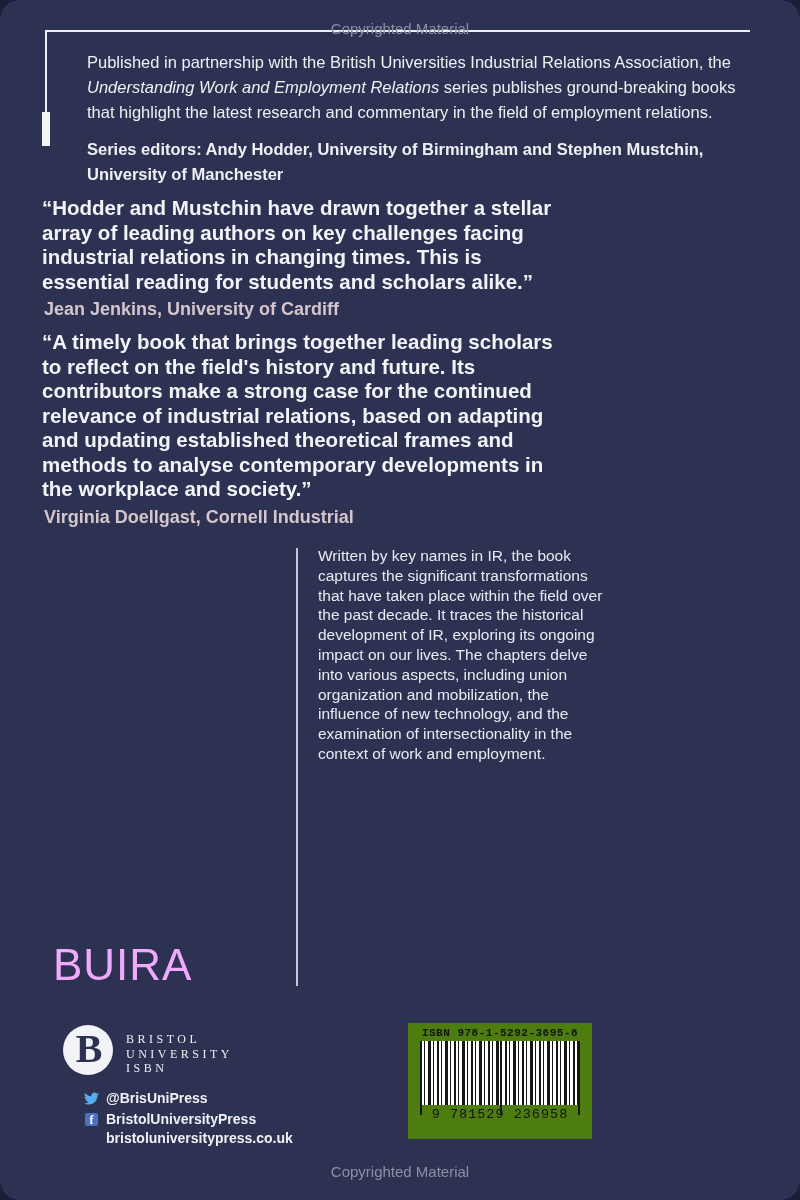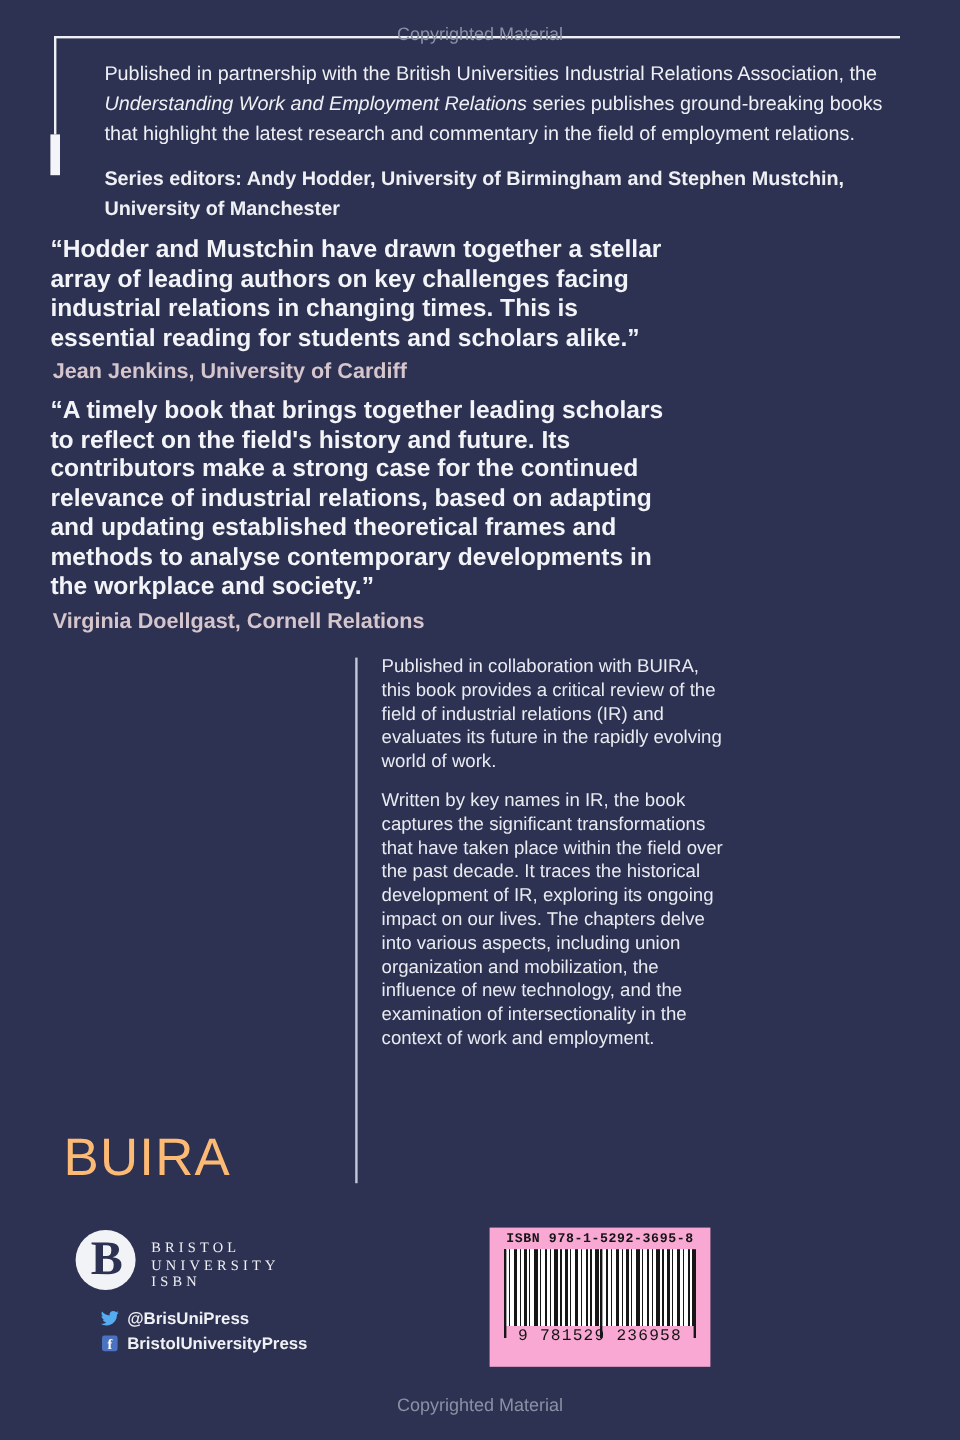--- a/index.html
+++ b/index.html
@@ -4,20 +4,21 @@
 <style>
   html,body { margin:0; padding:0; background:#1c1f38; }
   .cover {
     position:relative;
     width:800px; height:1200px;
     margin:0 auto;
     background:#2e3252;
     font-family:"Liberation Sans", sans-serif;
     color:#edeff5;
     overflow:hidden;
+    border-radius:20px;
   }
   .copyright {
     position:absolute; left:0; right:0;
     text-align:center;
     color:#8b90a4; font-size:15px;
     z-index:3;
   }
   .copyright.top { top:20px; }
   .copyright.bottom { top:1163px; }
 
@@ -58,21 +59,21 @@
 
   .blurb {
     position:absolute; top:546px; left:318px; width:292px;
     font-size:15.5px; line-height:19.8px; color:#e9ebf1;
   }
   .blurb p { margin:0 0 13px 0; }
 
   .buira-logo {
     position:absolute; top:940px; left:53px;
     font-size:44px; font-weight:500; letter-spacing:1px;
-    color:#fdba74;
+    color:#f0abfc;
   }
 
   .bup-roundel {
     position:absolute; top:1025px; left:63px;
     width:50px; height:50px; border-radius:50%;
     background:#f2f3f7;
     display:flex; align-items:center; justify-content:center;
   }
   .bup-b {
     font-family:"Liberation Serif", serif;
@@ -93,21 +94,21 @@
   .social-icon { width:15px; height:15px; margin-right:7px; display:inline-flex; align-items:center; justify-content:center; }
   .fb-badge {
     width:13px; height:13px; border-radius:2px; background:#4a72c0;
     color:#fff; font-family:"Liberation Serif", serif; font-size:12px; font-weight:bold;
     display:flex; align-items:flex-end; justify-content:center; line-height:12px;
   }
   .social-url { margin-left:22px; height:21px; display:flex; align-items:center; }
 
   .barcode-box {
     position:absolute; top:1023px; left:408px; width:184px; height:116px;
-    background:#f9a8d4; z-index:2;
+    background:#4d7c0f; z-index:2;
   }
   .barcode-isbn {
     font-family:"Liberation Mono", monospace;
     font-size:11px; font-weight:bold; letter-spacing:0.5px;
     color:#141414; text-align:center; padding-top:4px;
   }
   .barcode-bars {
     position:relative; height:64px; margin:2px 12px 0 12px;
     background:repeating-linear-gradient(90deg,
       #161616 0px, #161616 2px, #ffffff 2px, #ffffff 4px,
@@ -138,28 +139,27 @@
     <p class="series-editors">Series editors: Andy Hodder, University of Birmingham and Stephen Mustchin, University of Manchester</p>
   </div>
 
   <div class="quote q1">
     <p class="quote-text">“Hodder and Mustchin have drawn together a stellar array of leading authors on key challenges facing industrial relations in changing times. This is essential reading for students and scholars alike.”</p>
     <p class="quote-attr">Jean Jenkins, University of Cardiff</p>
   </div>
 
   <div class="quote q2">
     <p class="quote-text">“A timely book that brings together leading scholars to reflect on the field's history and future. Its contributors make a strong case for the continued relevance of industrial relations, based on adapting and updating established theoretical frames and methods to analyse contemporary developments in the workplace and society.”</p>
-    <p class="quote-attr">Virginia Doellgast, Cornell Relations</p>
+    <p class="quote-attr">Virginia Doellgast, Cornell Industrial</p>
   </div>
 
 
   <div class="divider"></div>
 
   <div class="blurb">
-    <p>Published in collaboration with BUIRA, this book provides a critical review of the field of industrial relations (IR) and evaluates its future in the rapidly evolving world of work.</p>
     <p>Written by key names in IR, the book captures the significant transformations that have taken place within the field over the past decade. It traces the historical development of IR, exploring its ongoing impact on our lives. The chapters delve into various aspects, including union organization and mobilization, the influence of new technology, and the examination of intersectionality in the context of work and employment.</p>
   </div>
 
   <div class="buira-logo">BUIRA</div>
 
   <div class="bup-roundel">
     <span class="bup-b">B</span>
   </div>
   <div class="bup-wordmark">
     <div>BRISTOL</div>
@@ -175,20 +175,21 @@
           </svg>
       </span>
       <span>@BrisUniPress</span>
     </div>
     <div class="social-row">
       <span class="social-icon">
         <span class="fb-badge">f</span>
       </span>
       <span>BristolUniversityPress</span>
     </div>
+    <div class="social-url">bristoluniversitypress.co.uk</div>
   </div>
 
   <div class="barcode-box">
     <div class="barcode-isbn">ISBN 978-1-5292-3695-8</div>
     <div class="barcode-bars">
       <div class="guard g-left"></div>
       <div class="guard g-mid"></div>
       <div class="guard g-right"></div>
     </div>
     <div class="barcode-digits">9 781529 236958</div>

